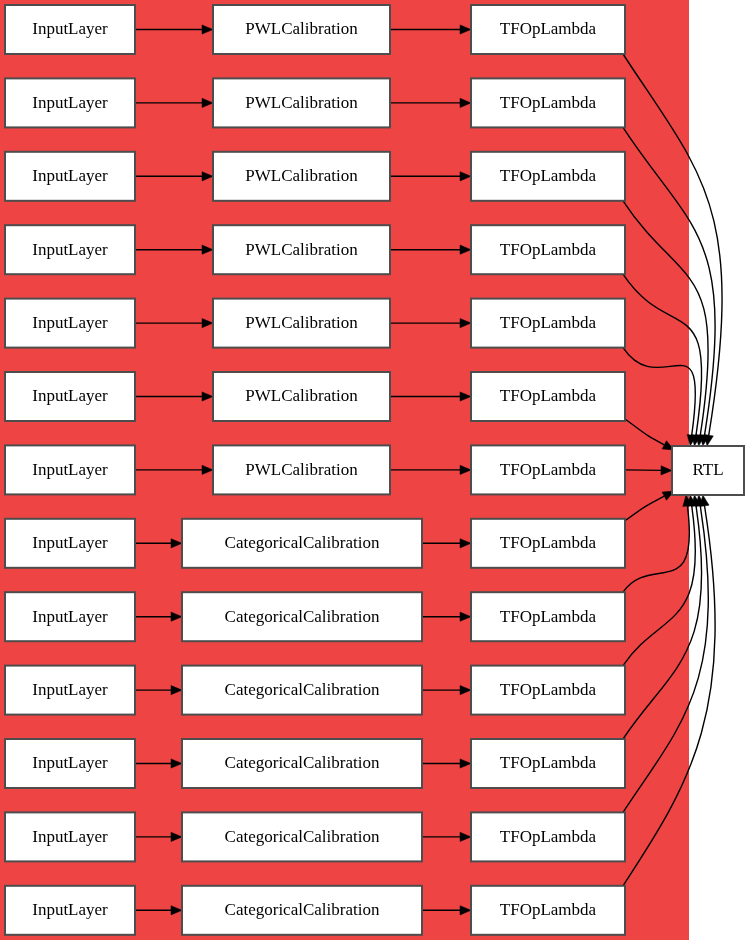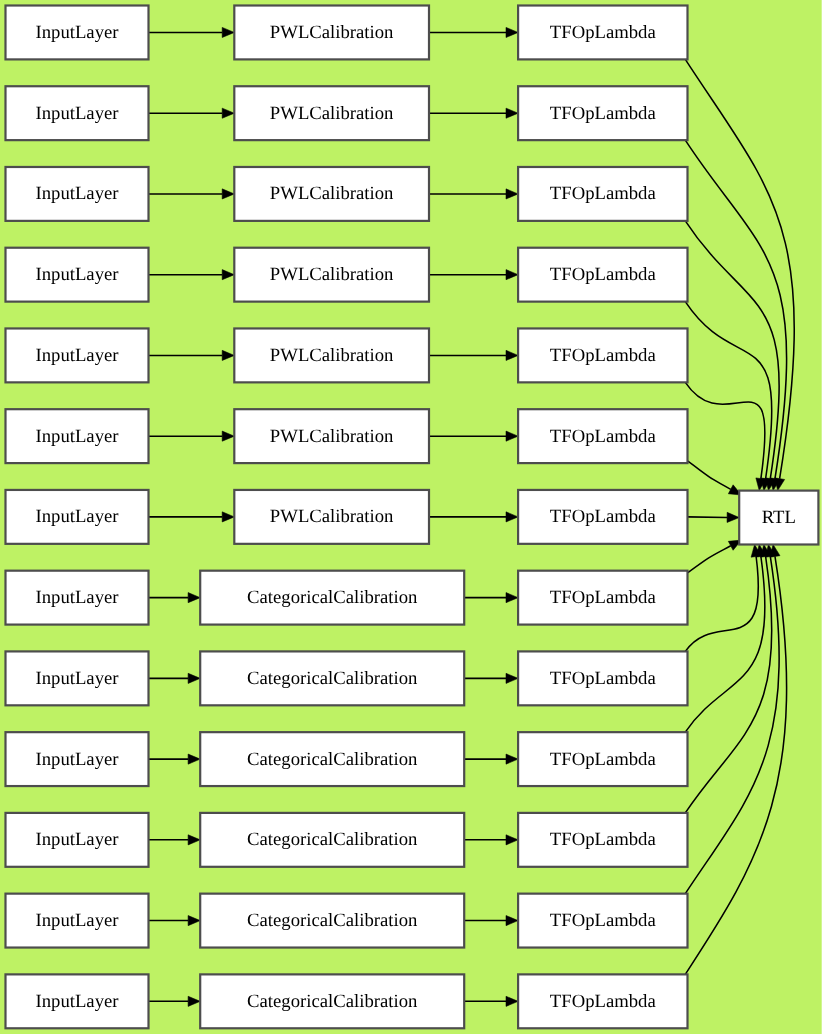--- a/index.html
+++ b/index.html
@@ -8,23 +8,23 @@
     background: #ffffff;
   }
   body {
     width: 749px;
     height: 940px;
     font-family: "Liberation Serif", "DejaVu Serif", serif;
     overflow: hidden;
   }
   #diagram-root {
     position: relative;
-    width: 747px;
+    width: 689px;
     height: 940px;
-    background: #bef264;
+    background: #ef4444;
   }
   svg#graph-svg {
     position: absolute;
     top: 0;
     left: 0;
     width: 749px;
     height: 940px;
     display: block;
   }
   .node-rect {

